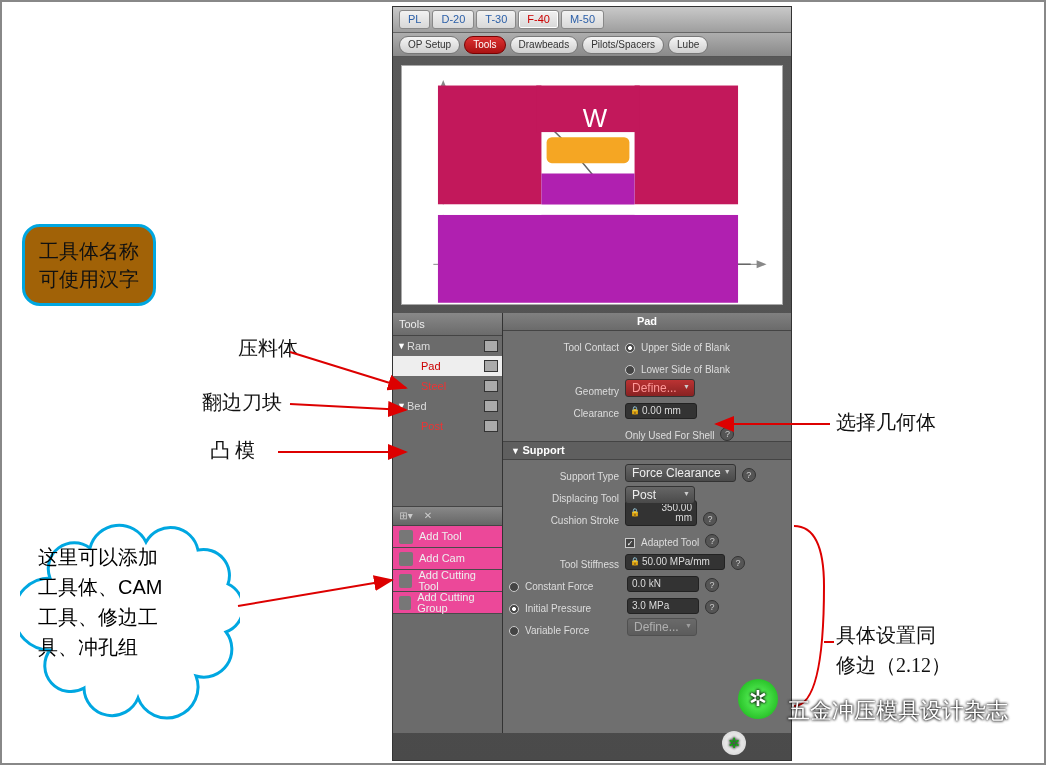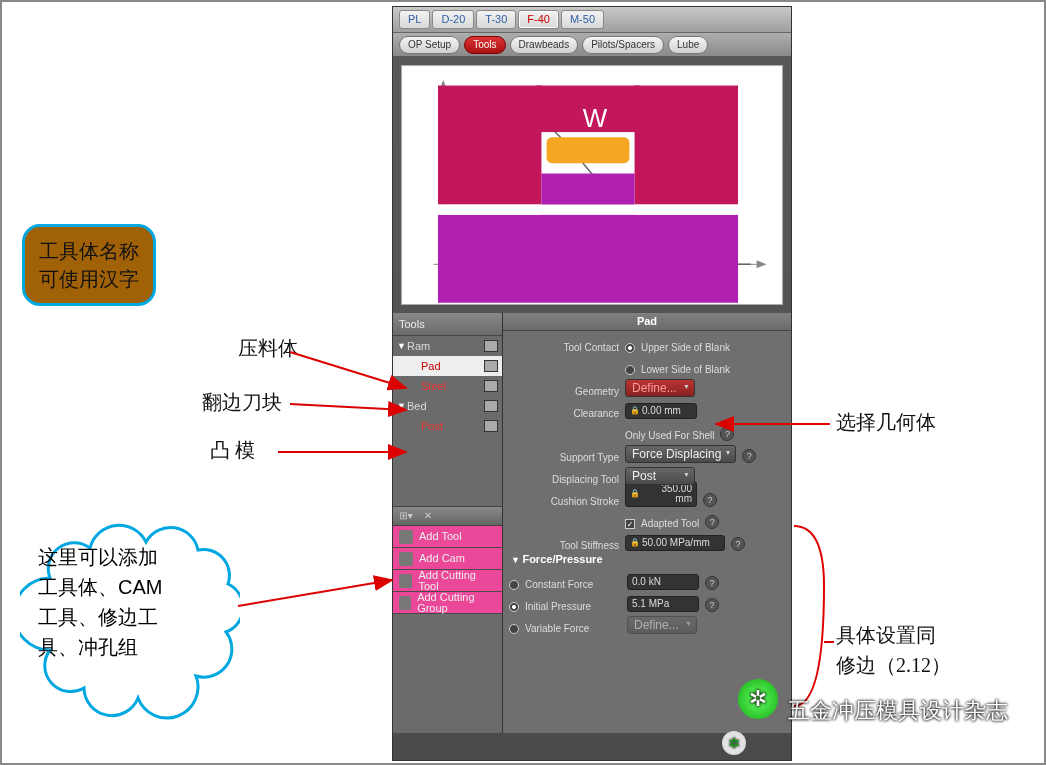--- a/index.html
+++ b/index.html
@@ -167,23 +167,24 @@
         <span class="numfield">
             <span class="lock">🔒</span>
             <span>0.00 mm</span>
           </span>
       </div>
       <div class="prow">
         <span class="plabel"></span>
         <span style="font-size:10px">Only Used For Shell</span>
         <span class="help">?</span>
       </div>
+      <div class="sect">Support</div>
       <div class="prow">
         <span class="plabel">Support Type</span>
-        <span class="combo" style="min-width:110px">Force Displacing</span>
+        <span class="combo" style="min-width:110px">Force Clearance</span>
         <span class="help">?</span>
       </div>
       <div class="prow">
         <span class="plabel">Displacing Tool</span>
         <span class="combo">Post</span>
       </div>
       <div class="prow">
         <span class="plabel">Cushion Stroke</span>
         <span class="numfield">
             <span class="lock">🔒</span>
@@ -198,34 +199,33 @@
         <span class="help">?</span>
       </div>
       <div class="prow">
         <span class="plabel">Tool Stiffness</span>
         <span class="numfield" style="width:100px">
             <span class="lock">🔒</span>
             <span>50.00 MPa/mm</span>
           </span>
         <span class="help">?</span>
       </div>
-      <div class="sect" style="border:none;background:none;padding-left:8px">Force/Pressure</div>
       <div class="prow">
         <span class="radio"></span>
         <span class="plabel" style="width:96px;text-align:left">Constant Force</span>
         <span class="numfield">
             <span>0.0 kN</span>
           </span>
         <span class="help">?</span>
       </div>
       <div class="prow">
         <span class="radio on"></span>
         <span class="plabel" style="width:96px;text-align:left">Initial Pressure</span>
         <span class="numfield">
-            <span>5.1 MPa</span>
+            <span>3.0 MPa</span>
           </span>
         <span class="help">?</span>
       </div>
       <div class="prow">
         <span class="radio"></span>
         <span class="plabel" style="width:96px;text-align:left">Variable Force</span>
         <span class="combo" style="opacity:.5">Define...</span>
       </div>
     </div>
   </div>

